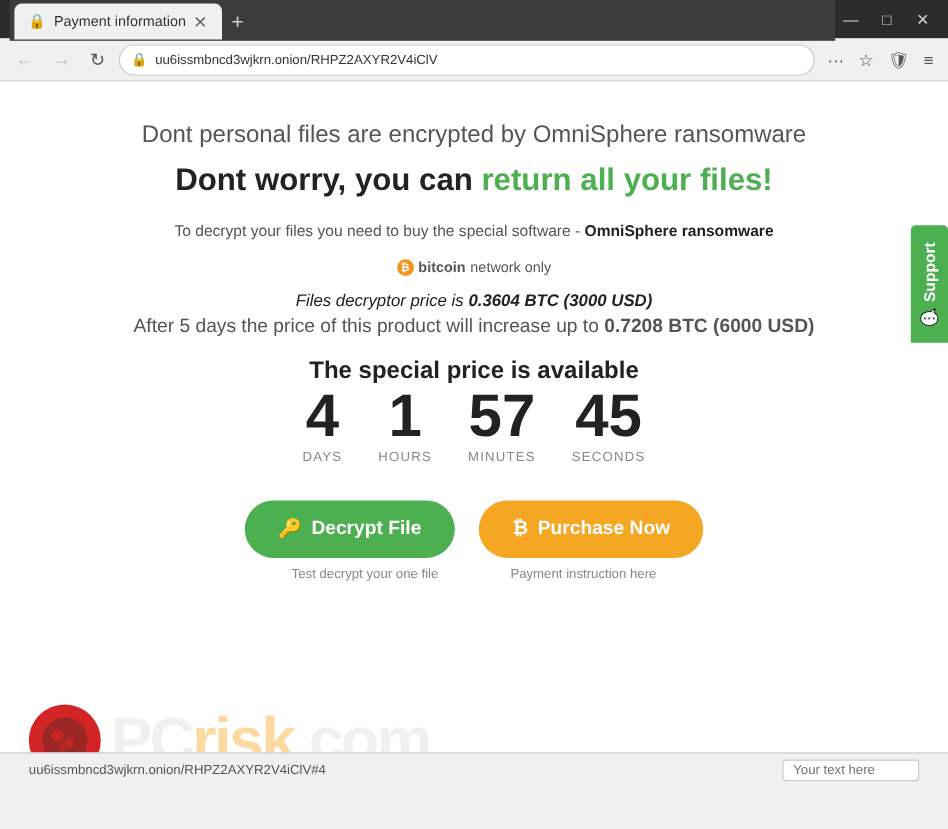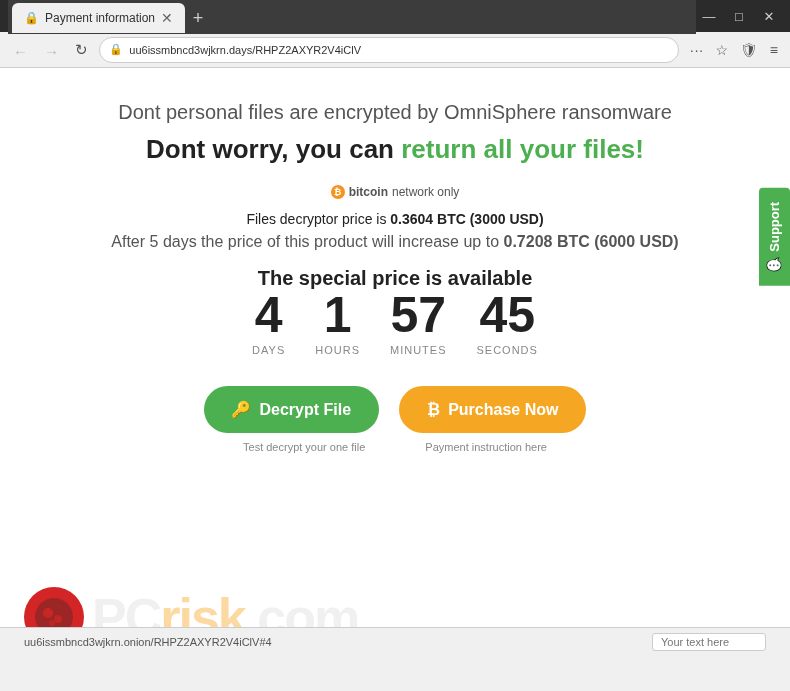--- a/index.html
+++ b/index.html
@@ -204,20 +204,21 @@
       font-size: 9px;
       font-weight: bold;
       line-height: 14px;
       text-align: center;
     }
 
     .price-line {
       font-size: 14px;
       color: #222;
       margin-bottom: 6px;
+      font-style: italic;
     }
 
     .price-line strong {
       font-weight: bold;
     }
 
     .price-increase {
       font-size: 16px;
       color: #555;
       margin-bottom: 16px;
@@ -430,21 +431,21 @@
     <div class="win-ctrl close">✕</div>
   </div>
 </div>
 
 <div class="nav-bar">
   <button class="nav-btn disabled">←</button>
   <button class="nav-btn disabled">→</button>
   <button class="nav-btn">↻</button>
   <div class="address-bar">
     <span class="lock-icon">🔒</span>
-    <span class="address-text">uu6issmbncd3wjkrn.days/RHPZ2AXYR2V4iClV</span>
+    <span class="address-text">uu6issmbncd3wjkrn.onion/RHPZ2AXYR2V4iClV</span>
   </div>
   <div class="nav-extras">
     <button class="nav-extra-btn">···</button>
     <button class="nav-extra-btn">☆</button>
     <button class="nav-extra-btn">🛡</button>
     <button class="nav-extra-btn">≡</button>
   </div>
 </div>
 
 <div class="browser-content">
@@ -455,20 +456,23 @@
         <span>💬</span>
         <span>Support</span>
       </div>
 
       <p class="headline-gray">Dont personal files are encrypted by OmniSphere ransomware</p>
 
       <h1 class="headline-dark">
         <span>Dont worry, you can </span><span class="green-text">return all your files!</span>
       </h1>
 
+      <p class="decrypt-info">
+        <span>To decrypt your files you need to buy the special software - </span><strong>OmniSphere ransomware</strong>
+      </p>
 
       <div class="bitcoin-line">
         <span class="bitcoin-logo">₿</span>
         <strong>bitcoin</strong>
         <span>network only</span>
       </div>
 
       <p class="price-line">
         <span>Files decryptor price is </span><strong>0.3604 BTC (3000 USD)</strong>
       </p>

